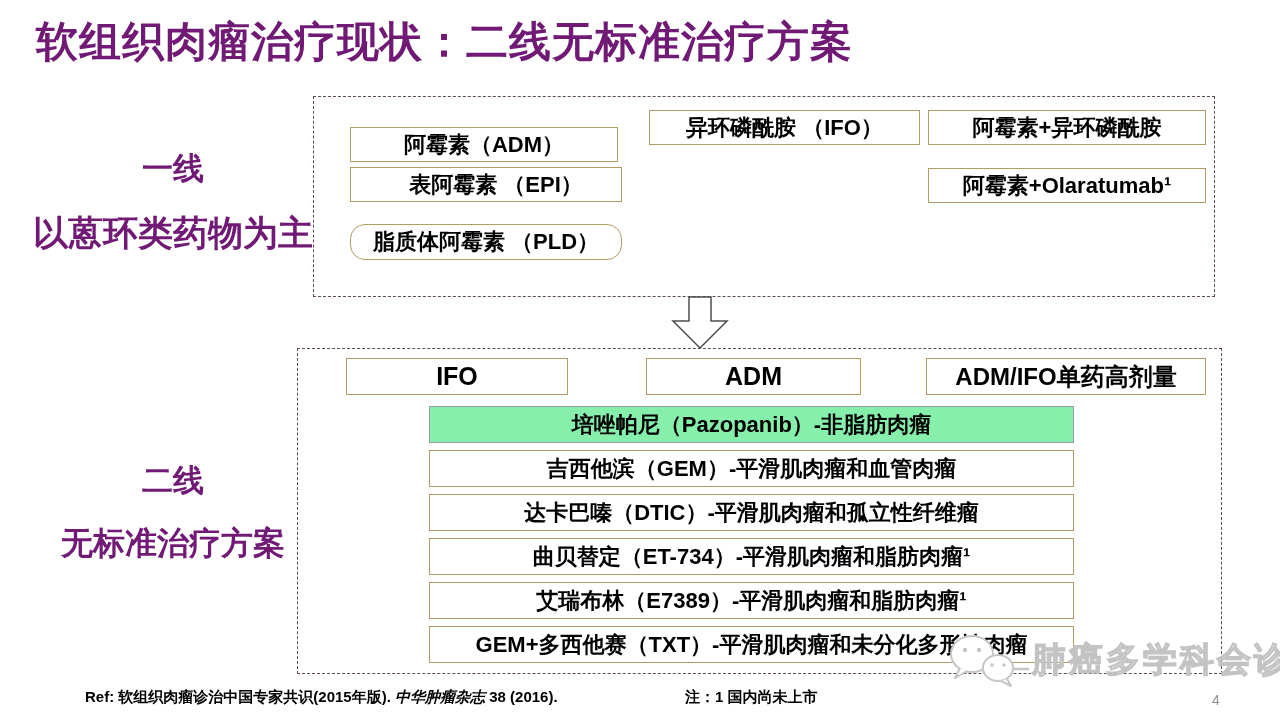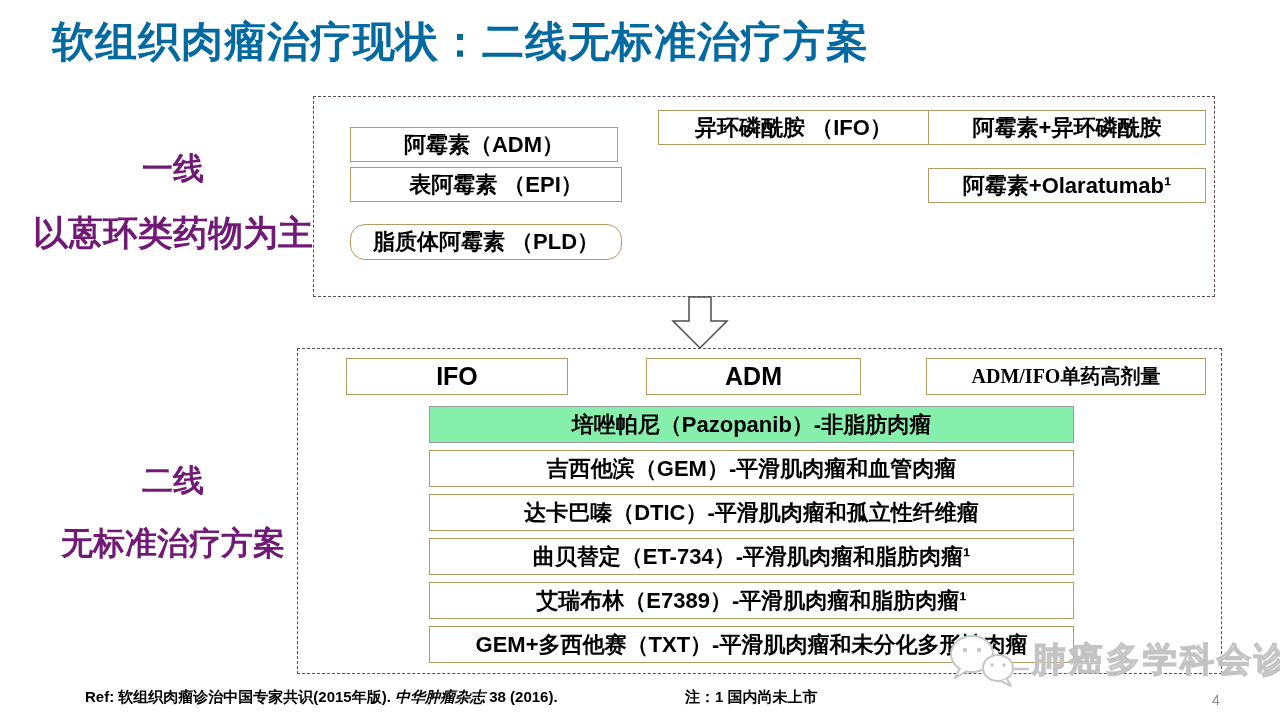--- a/index.html
+++ b/index.html
@@ -1,51 +1,51 @@
 <!DOCTYPE html>
 <html><head>
 <meta charset="utf-8">
 <style>
   html,body{margin:0;padding:0;background:#fff;}
   .slide{
     position:relative;width:1280px;height:720px;background:#ffffff;overflow:hidden;
     font-family:"Liberation Sans","DejaVu Sans",sans-serif;color:#000;
   }
   .title{
-    position:absolute;left:52px;top:14px;margin:0;
-    font-size:42px;font-weight:bold;color:#0369a1;letter-spacing:1px;white-space:nowrap;
+    position:absolute;left:36px;top:14px;margin:0;
+    font-size:42px;font-weight:bold;color:#701a75;letter-spacing:1px;white-space:nowrap;
   }
   
   .stage-label{position:absolute;width:290px;text-align:center;font-weight:bold;color:#701a75;}
   .stage-first{left:28px;top:148px;}
   .stage-second{left:28px;top:460px;text-align:center;}
   .stage-line1{font-size:31px;margin-bottom:20px;}
   .stage-line2{font-size:35px;white-space:nowrap;}
   .stage-second .stage-line2{font-size:32px;}
   
   .dashed-panel{position:absolute;border:1.5px dashed #5f4b4b;background:transparent;}
   .panel-first{left:313px;top:96px;width:900px;height:199px;}
   .panel-second{left:297px;top:348px;width:923px;height:324px;}
   
   .tbox{
     position:absolute;background:#fff;border:1.5px solid #b49a63;
     display:flex;align-items:center;justify-content:center;
     font-weight:bold;font-size:22px;white-space:nowrap;box-sizing:border-box;
   }
   
   .fb-adm   {left:36px; top:30px; width:268px;height:35px;}
-  .fb-ifo   {left:344px;top:13px; width:271px;height:35px;}
+  .fb-ifo   {left:335px;top:13px; width:271px;height:35px;}
   .fb-admifo{left:614px;top:13px; width:278px;height:35px;}
   .fb-epi   {left:36px; top:70px; width:272px;height:35px;padding-left:20px;}
   .fb-olara {left:614px;top:71px; width:278px;height:35px;}
   .fb-pld   {left:36px; top:127px;width:272px;height:36px;border-radius:15px;}
   
   .sb-ifo   {left:48px; top:9px;width:222px;height:37px;font-size:25px;}
   .sb-adm   {left:348px;top:9px;width:215px;height:37px;font-size:25px;}
-  .sb-hd    {left:628px;top:9px;width:280px;height:37px;font-size:20px;font-family:Liberation Serif, serif;}
+  .sb-hd    {left:628px;top:9px;width:280px;height:37px;font-size:24px;}
   
   .drug-row{left:131px;width:645px;height:37px;font-size:22px;}
   .dr0{top:57px;background:#86efac;border:1.5px solid #9b9aa0;}
   .dr1{top:101px;}
   .dr2{top:145px;}
   .dr3{top:189px;}
   .dr4{top:233px;}
   .dr5{top:277px;}
   
   .flow-arrow{position:absolute;left:671px;top:296px;width:58px;height:54px;}

